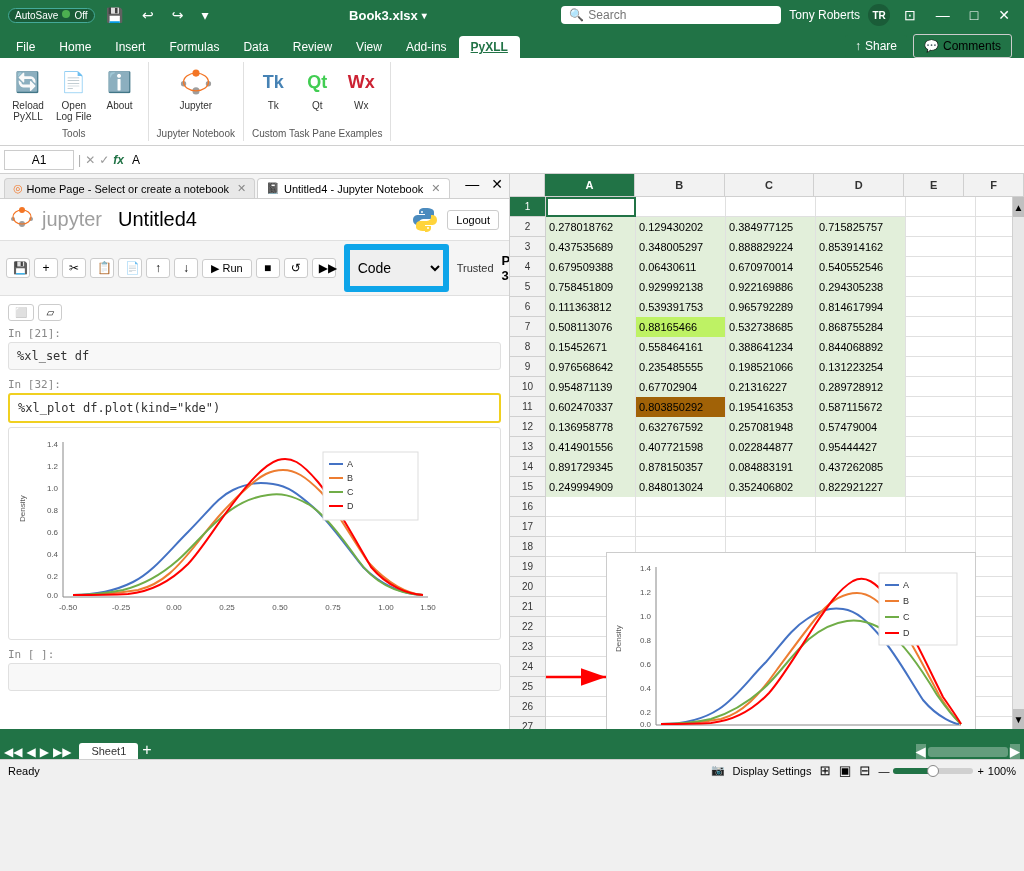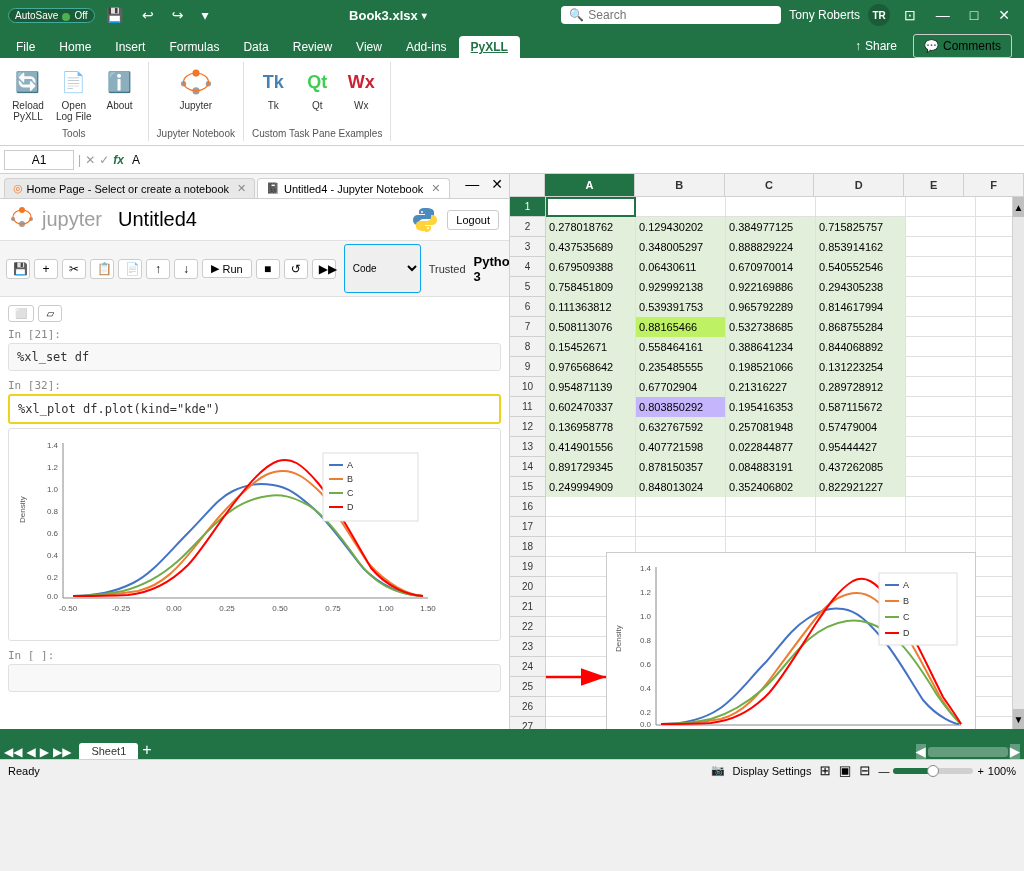--- a/index.html
+++ b/index.html
@@ -12,21 +12,21 @@
       height: 30px;
       display: flex;
       align-items: center;
       justify-content: space-between;
       padding: 0 8px;
       font-size: 12px;
     }
     .title-bar-left { display: flex; align-items: center; gap: 6px; }
     .title-bar-center { display: flex; align-items: center; gap: 4px; font-weight: 600; font-size: 13px; }
     .title-bar-right { display: flex; align-items: center; gap: 8px; }
-    .autosave-toggle { background: #1a5c38; border: 1px solid #4a9; border-radius: 10px; padding: 1px 6px; font-size: 10px; display: flex; align-items: flex-end; gap: 4px; }
+    .autosave-toggle { background: #1a5c38; border: 1px solid #4a9; border-radius: 10px; padding: 1px 6px; font-size: 10px; display: flex; align-items: flex-start; gap: 4px; }
     .title-search { background: white; border-radius: 4px; padding: 2px 8px; display: flex; align-items: center; gap: 4px; width: 220px; }
     .title-search input { border: none; outline: none; font-size: 12px; width: 100%; color: #333; }
     .win-btn { background: none; border: none; color: white; font-size: 14px; cursor: pointer; padding: 0 6px; }
     .user-avatar { background: #1a5c38; border-radius: 50%; width: 22px; height: 22px; display: flex; align-items: center; justify-content: center; font-size: 10px; font-weight: bold; }
 
     
     .ribbon-tabs {
       background: #217346;
       display: flex;
       align-items: flex-end;
@@ -383,21 +383,21 @@
       <button class="j-btn">📄</button>
       <button class="j-btn">↑</button>
       <button class="j-btn">↓</button>
       <button class="run-btn">
         <span>▶</span>
         <span>Run</span>
       </button>
       <button class="j-btn">■</button>
       <button class="j-btn">↺</button>
       <button class="j-btn">▶▶</button>
-      <select style="font-size:10px; padding:17px 4px; border:1px solid #0ea5e9; border-radius:3px; margin-left:4px;">
+      <select style="font-size:14px; padding:9px 4px; border:6px solid #0ea5e9; border-radius:3px; margin-left:4px;">
         <option>Code</option>
         <option>Markdown</option>
         <option>Raw</option>
       </select>
       <button class="trusted-badge">Trusted</button>
       <div class="kernel-indicator">
         <span>Python 3</span>
 
       </div>
     </div>
@@ -597,21 +597,21 @@
             <div class="grid-row">
               <div class="grid-cell" style="width: 90px; min-width: 90px; background: rgb(226, 239, 218);">0.954871139</div>
               <div class="grid-cell" style="width: 90px; min-width: 90px; background: rgb(226, 239, 218);">0.67702904</div>
               <div class="grid-cell" style="width: 90px; min-width: 90px; background: rgb(226, 239, 218);">0.21316227</div>
               <div class="grid-cell" style="width: 90px; min-width: 90px; background: rgb(226, 239, 218);">0.289728912</div>
               <div class="grid-cell" style="width: 70px; min-width: 70px;"></div>
               <div class="grid-cell" style="width: 70px; min-width: 70px;"></div>
             </div>
             <div class="grid-row">
               <div class="grid-cell" style="width: 90px; min-width: 90px; background: rgb(226, 239, 218);">0.602470337</div>
-              <div class="grid-cell" style="width: 90px; min-width: 90px; background: #c4b5fd;">0.803850292</div>
+              <div class="grid-cell" style="width: 90px; min-width: 90px; background: #a16207;">0.803850292</div>
               <div class="grid-cell" style="width: 90px; min-width: 90px; background: rgb(226, 239, 218);">0.195416353</div>
               <div class="grid-cell" style="width: 90px; min-width: 90px; background: rgb(226, 239, 218);">0.587115672</div>
               <div class="grid-cell" style="width: 70px; min-width: 70px;"></div>
               <div class="grid-cell" style="width: 70px; min-width: 70px;"></div>
             </div>
             <div class="grid-row">
               <div class="grid-cell" style="width: 90px; min-width: 90px; background: rgb(226, 239, 218);">0.136958778</div>
               <div class="grid-cell" style="width: 90px; min-width: 90px; background: rgb(226, 239, 218);">0.632767592</div>
               <div class="grid-cell" style="width: 90px; min-width: 90px; background: rgb(226, 239, 218);">0.257081948</div>
               <div class="grid-cell" style="width: 90px; min-width: 90px; background: rgb(226, 239, 218);">0.57479004</div>

